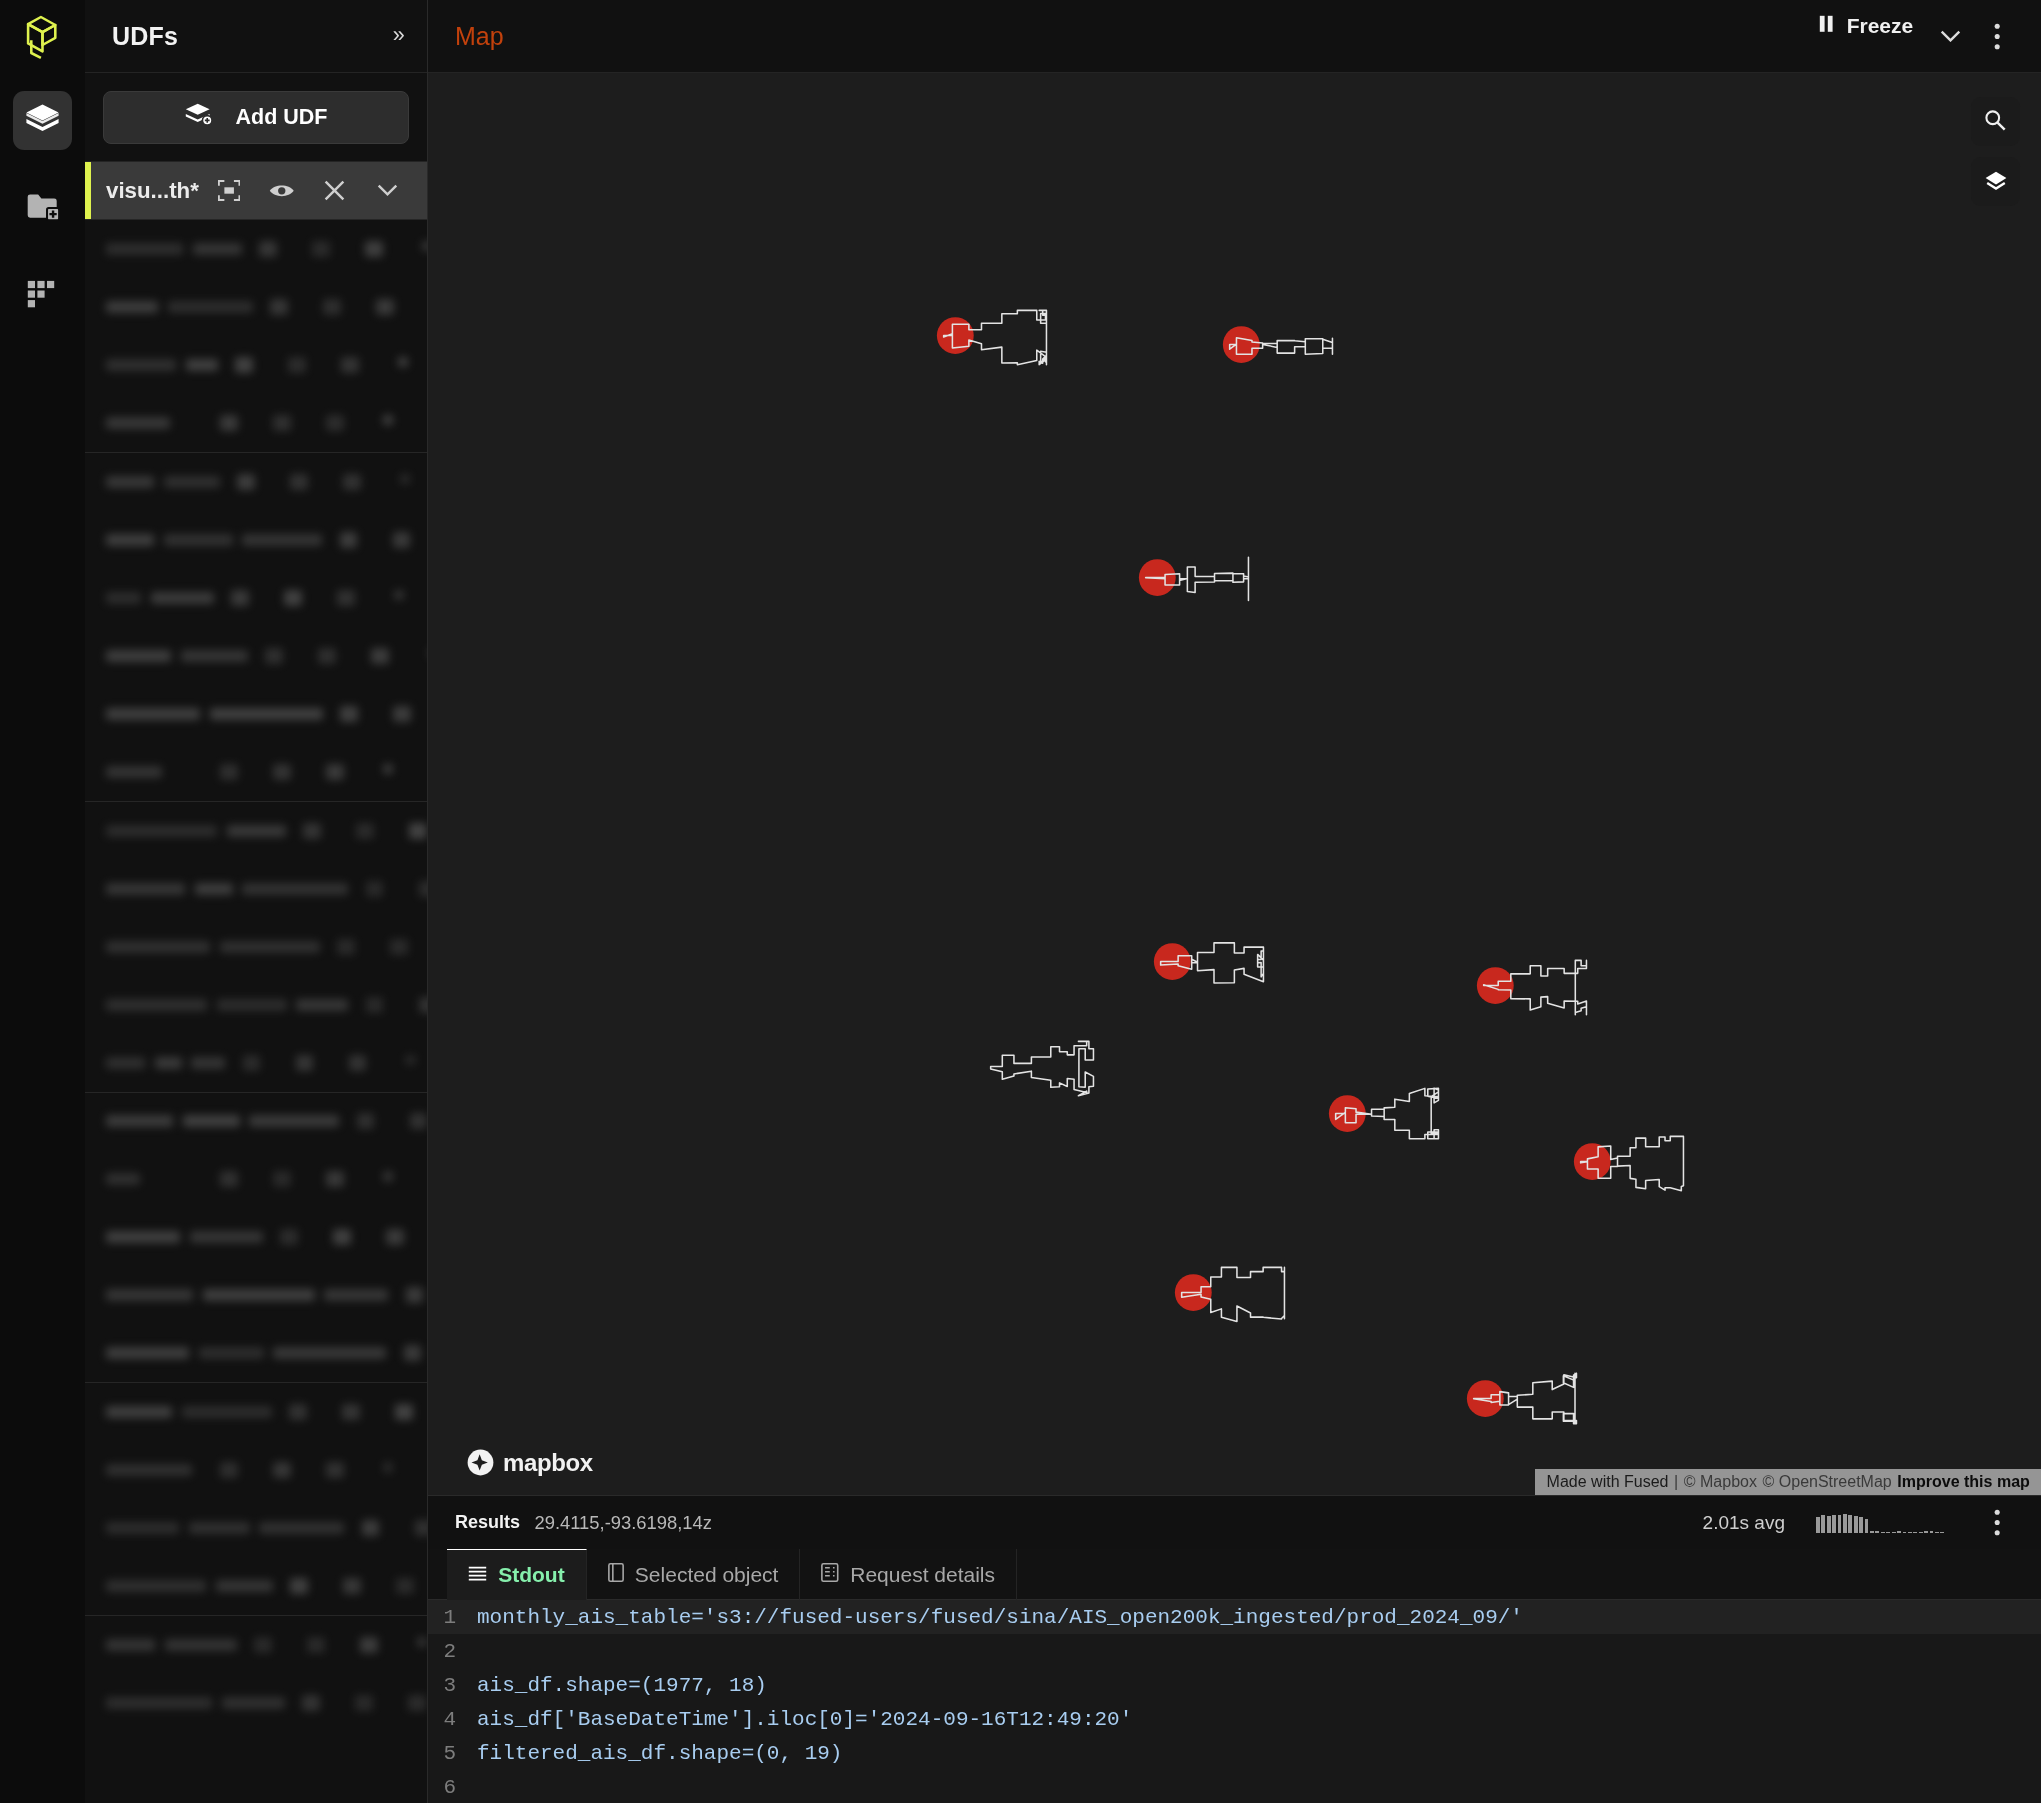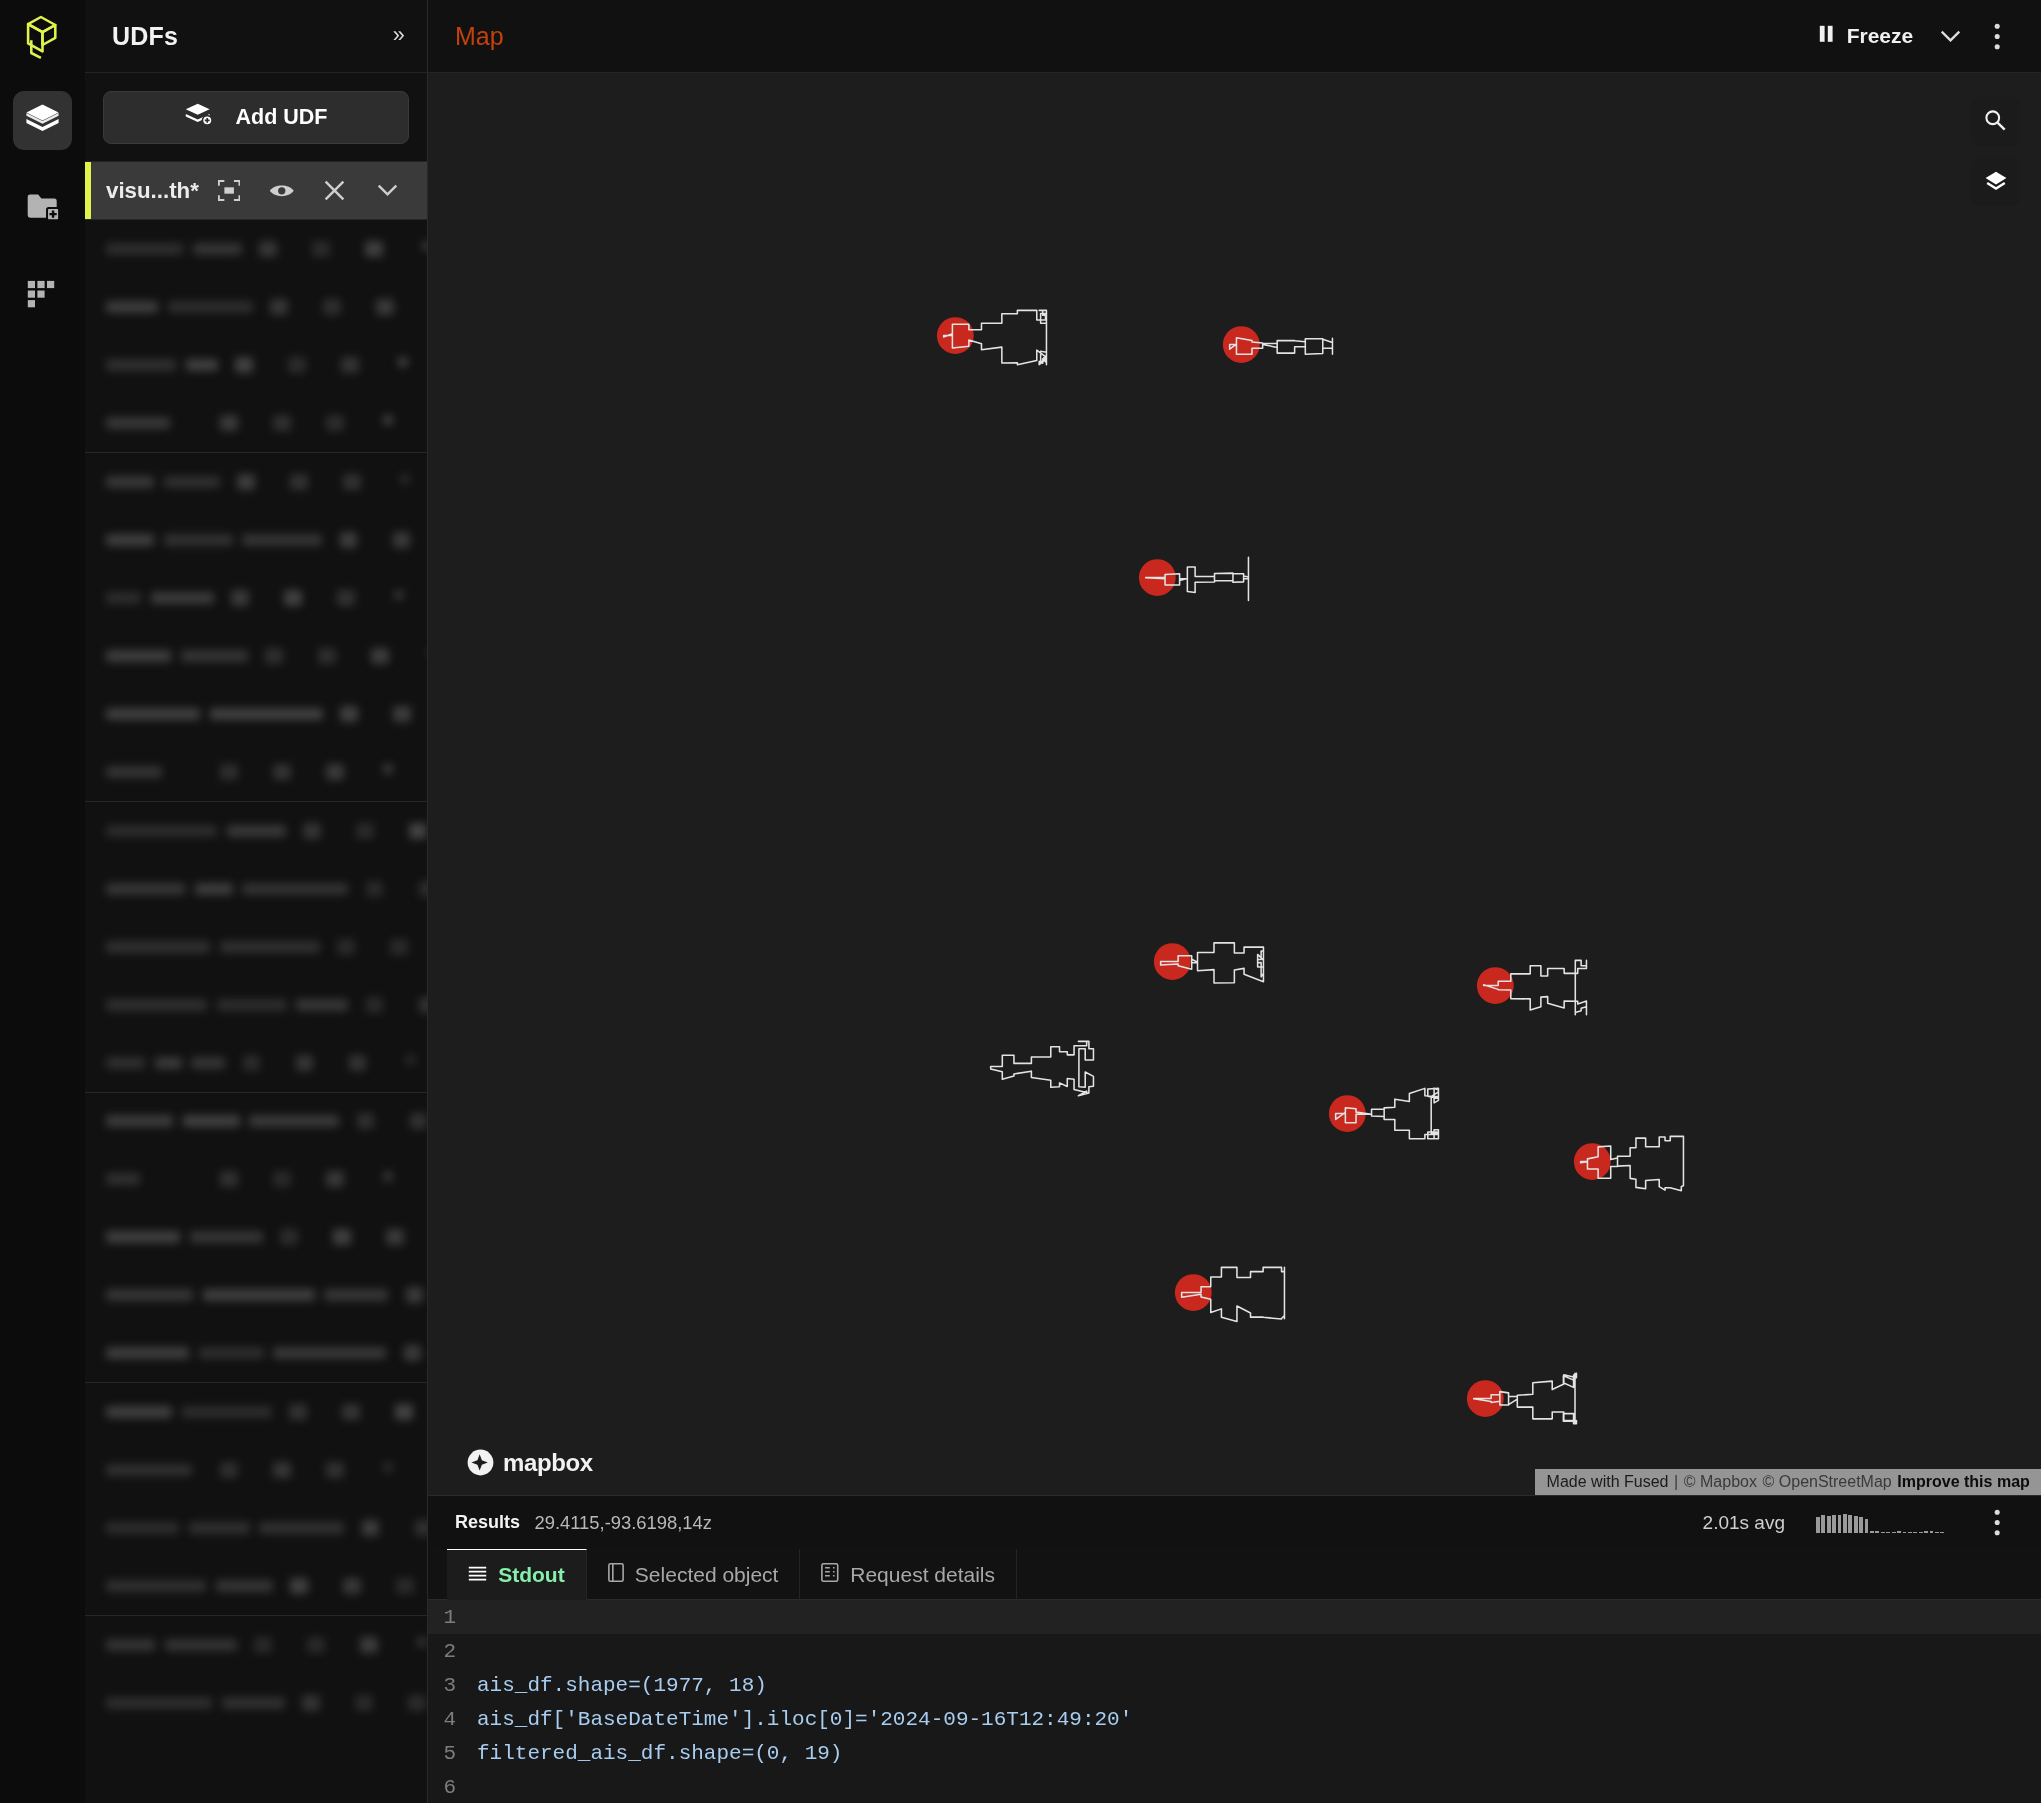--- a/index.html
+++ b/index.html
@@ -76,21 +76,21 @@
   
   .main{ flex:1; height:1804px; display:flex; flex-direction:column; min-width:0; }
 
   .map-head{
     height:73px; background:#111; border-bottom:0.8px solid #242424;
     display:flex; align-items:center; padding:0 21px 0 27px; flex:0 0 73px;
   }
   .map-title{ font-size:25px; font-weight:normal; color:#c2410c; }
   .map-head-right{ margin-left:auto; display:flex; align-items:center; gap:0; }
   .freeze-btn{
-    display:flex; align-items:center; gap:12.8px; padding:0 12.8px; height:45px;
+    display:flex; align-items:flex-start; gap:12.8px; padding:0 12.8px; height:45px;
     color:#f0f0f0; font-size:21px; font-weight:bold;
   }
   .chev-btn{ width:49px; height:45px; display:flex; align-items:center; justify-content:center; color:#dcdcdc; font-size:19px; }
   .kebab-btn{ width:45px; height:45px; display:flex; align-items:center; justify-content:center; }
 
   
   .map-wrap{ position:relative; flex:1; background:#1d1d1d; overflow:hidden; }
   .map-ctrls{ position:absolute; right:21px; top:24px; display:flex; flex-direction:column; gap:11.2px; }
   .map-ctrl{
     width:49px; height:49px; background:#1b1b1b; border-radius:9.6px;
@@ -873,20 +873,21 @@
               <path d="M5 6 H11 M5 11 H11 M5 16 H11 M15 6 H17 M15 11 H17 M15 16 H17" stroke="#a8a8a8" stroke-width="2"></path>
             </svg>
           </span>
           <span>Request details</span>
         </div>
       </div>
 
       <div class="console" id="console">
           <div class="cline hl">
             <div class="lno">1</div>
+            <div class="ctxt">monthly_ais_table='s3://fused-users/fused/sina/AIS_open200k_ingested/prod_2024_09/'</div>
           </div>
           <div class="cline">
             <div class="lno">2</div>
           </div>
           <div class="cline">
             <div class="lno">3</div>
             <div class="ctxt">ais_df.shape=(1977, 18)</div>
           </div>
           <div class="cline">
             <div class="lno">4</div>

